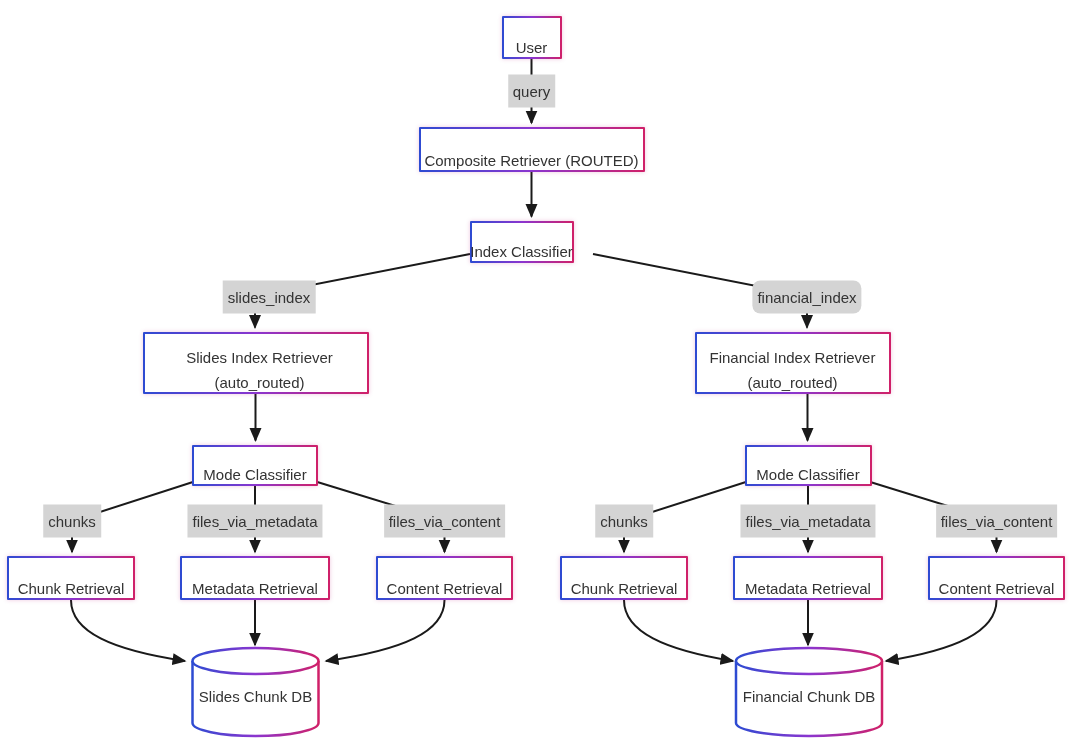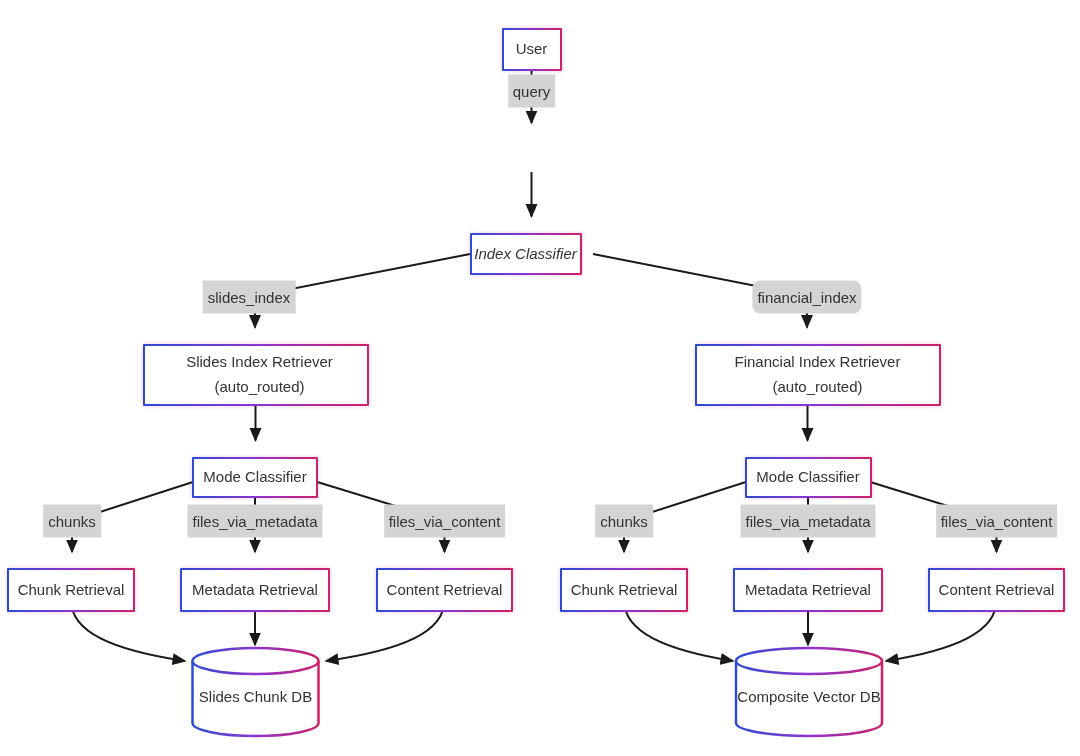--- a/index.html
+++ b/index.html
@@ -16,28 +16,27 @@
     left: 0; top: 0;
   }
   .node {
     position: absolute;
     box-sizing: border-box;
     border: 2.5px solid transparent;
     border-radius: 1px;
     display: flex;
     flex-direction: column;
     align-items: center;
-    justify-content: center;
+    justify-content: flex-end;
     text-align: center;
     gap: 7px;
     font-size: 15px;
     line-height: 1.2;
     color: var(--text, #333333);
     box-shadow: 0 0 4px rgba(190, 40, 130, 0.25);
-    margin-top: 12px;
   }
   .node .node-line { white-space: nowrap; }
   .edge-label {
     position: absolute;
     transform: translate(-50%, -50%);
     font-size: 15px;
     color: var(--text, #333333);
     background: var(--elbg, #d4d4d4);
     padding: 8px 5px;
     white-space: nowrap;
@@ -88,28 +87,31 @@
     <g id="cylinder-shapes">
         <path d="M192.5,661 L192.5,723 A63 13 0 0 0 318.5,723 L318.5,661" fill="#ffffff" stroke="url(#cylgrad)" stroke-width="2.5"></path>
         <ellipse cx="255.5" cy="661" rx="63" ry="13" fill="#ffffff" stroke="url(#cylgrad)" stroke-width="2.5"></ellipse>
         <path d="M736,661 L736,723 A73 13 0 0 0 882,723 L882,661" fill="#ffffff" stroke="url(#cylgrad)" stroke-width="2.5"></path>
         <ellipse cx="809" cy="661" rx="73" ry="13" fill="#ffffff" stroke="url(#cylgrad)" stroke-width="2.5"></ellipse>
       </g>
   </svg>
 <div class="node" style="left: 501.5px; top: 15.5px; width: 60px; height: 43px; background: linear-gradient(rgb(255, 255, 255), rgb(255, 255, 255)) padding-box padding-box, linear-gradient(90deg, rgb(45, 75, 210) 0%, rgb(139, 53, 207) 50%, rgb(208, 32, 104) 100%) border-box border-box;">
       <div class="node-line">User</div>
     </div>
-    <div class="node" style="left: 469.5px; top: 220.5px; width: 112px; height: 42px; background: linear-gradient(rgb(255, 255, 255), rgb(255, 255, 255)) padding-box padding-box, linear-gradient(90deg, rgb(45, 75, 210) 0%, rgb(139, 53, 207) 50%, rgb(208, 32, 104) 100%) border-box border-box; font-style: italic;">
+    <div class="node" style="left: 418.5px; top: 127px; width: 226px; height: 45px; background: linear-gradient(rgb(255, 255, 255), rgb(255, 255, 255)) padding-box padding-box, linear-gradient(90deg, rgb(45, 75, 210) 0%, rgb(139, 53, 207) 50%, rgb(208, 32, 104) 100%) border-box border-box;">
+      <div class="node-line">Composite Retriever (ROUTED)</div>
+    </div>
+    <div class="node" style="left: 469.5px; top: 220.5px; width: 104px; height: 42px; background: linear-gradient(rgb(255, 255, 255), rgb(255, 255, 255)) padding-box padding-box, linear-gradient(90deg, rgb(45, 75, 210) 0%, rgb(139, 53, 207) 50%, rgb(208, 32, 104) 100%) border-box border-box;">
       <div class="node-line">Index Classifier</div>
     </div>
     <div class="node" style="left: 142.5px; top: 331.5px; width: 226px; height: 62px; background: linear-gradient(rgb(255, 255, 255), rgb(255, 255, 255)) padding-box padding-box, linear-gradient(90deg, rgb(45, 75, 210) 0%, rgb(139, 53, 207) 50%, rgb(208, 32, 104) 100%) border-box border-box; padding-left: 8px;">
       <div class="node-line">Slides Index Retriever</div>
       <div class="node-line">(auto_routed)</div>
     </div>
-    <div class="node" style="left: 694.5px; top: 331.5px; width: 246px; height: 62px; background: linear-gradient(rgb(255, 255, 255), rgb(255, 255, 255)) padding-box padding-box, linear-gradient(90deg, rgb(45, 75, 210) 0%, rgb(139, 53, 207) 50%, rgb(208, 32, 104) 100%) border-box border-box;">
+    <div class="node" style="left: 694.5px; top: 331.5px; width: 196px; height: 62px; background: linear-gradient(rgb(255, 255, 255), rgb(255, 255, 255)) padding-box padding-box, linear-gradient(90deg, rgb(45, 75, 210) 0%, rgb(139, 53, 207) 50%, rgb(208, 32, 104) 100%) border-box border-box;">
       <div class="node-line">Financial Index Retriever</div>
       <div class="node-line">(auto_routed)</div>
     </div>
     <div class="node" style="left: 192px; top: 444.5px; width: 126px; height: 41px; background: linear-gradient(rgb(255, 255, 255), rgb(255, 255, 255)) padding-box padding-box, linear-gradient(90deg, rgb(45, 75, 210) 0%, rgb(139, 53, 207) 50%, rgb(208, 32, 104) 100%) border-box border-box;">
       <div class="node-line">Mode Classifier</div>
     </div>
     <div class="node" style="left: 744.5px; top: 444.5px; width: 127px; height: 41px; background: linear-gradient(rgb(255, 255, 255), rgb(255, 255, 255)) padding-box padding-box, linear-gradient(90deg, rgb(45, 75, 210) 0%, rgb(139, 53, 207) 50%, rgb(208, 32, 104) 100%) border-box border-box;">
       <div class="node-line">Mode Classifier</div>
     </div>
     <div class="node" style="left: 7px; top: 556px; width: 128px; height: 44px; background: linear-gradient(rgb(255, 255, 255), rgb(255, 255, 255)) padding-box padding-box, linear-gradient(90deg, rgb(45, 75, 210) 0%, rgb(139, 53, 207) 50%, rgb(208, 32, 104) 100%) border-box border-box;">
@@ -124,23 +126,23 @@
     <div class="node" style="left: 560px; top: 556px; width: 128px; height: 44px; background: linear-gradient(rgb(255, 255, 255), rgb(255, 255, 255)) padding-box padding-box, linear-gradient(90deg, rgb(45, 75, 210) 0%, rgb(139, 53, 207) 50%, rgb(208, 32, 104) 100%) border-box border-box;">
       <div class="node-line">Chunk Retrieval</div>
     </div>
     <div class="node" style="left: 733px; top: 556px; width: 150px; height: 44px; background: linear-gradient(rgb(255, 255, 255), rgb(255, 255, 255)) padding-box padding-box, linear-gradient(90deg, rgb(45, 75, 210) 0%, rgb(139, 53, 207) 50%, rgb(208, 32, 104) 100%) border-box border-box;">
       <div class="node-line">Metadata Retrieval</div>
     </div>
     <div class="node" style="left: 928px; top: 556px; width: 137px; height: 44px; background: linear-gradient(rgb(255, 255, 255), rgb(255, 255, 255)) padding-box padding-box, linear-gradient(90deg, rgb(45, 75, 210) 0%, rgb(139, 53, 207) 50%, rgb(208, 32, 104) 100%) border-box border-box;">
       <div class="node-line">Content Retrieval</div>
     </div>
     <div class="cyl-label" style="left: 255.5px; top: 696px;">Slides Chunk DB</div>
-    <div class="cyl-label" style="left: 809px; top: 696px;">Composite Vector DB</div>
+    <div class="cyl-label" style="left: 809px; top: 696px;">Financial Chunk DB</div>
     <div class="edge-label" style="left: 531.5px; top: 91px;">query</div>
-    <div class="edge-label" style="left: 249px; top: 297px;">slides_index</div>
+    <div class="edge-label" style="left: 269px; top: 297px;">slides_index</div>
     <div class="edge-label" style="left: 807px; top: 297px; border-radius: 8px;">financial_index</div>
     <div class="edge-label" style="left: 72px; top: 521px;">chunks</div>
     <div class="edge-label" style="left: 255px; top: 521px;">files_via_metadata</div>
     <div class="edge-label" style="left: 444.5px; top: 521px;">files_via_content</div>
     <div class="edge-label" style="left: 624px; top: 521px;">chunks</div>
     <div class="edge-label" style="left: 808px; top: 521px;">files_via_metadata</div>
     <div class="edge-label" style="left: 996.5px; top: 521px;">files_via_content</div>
   </div>
 
 </body></html>

